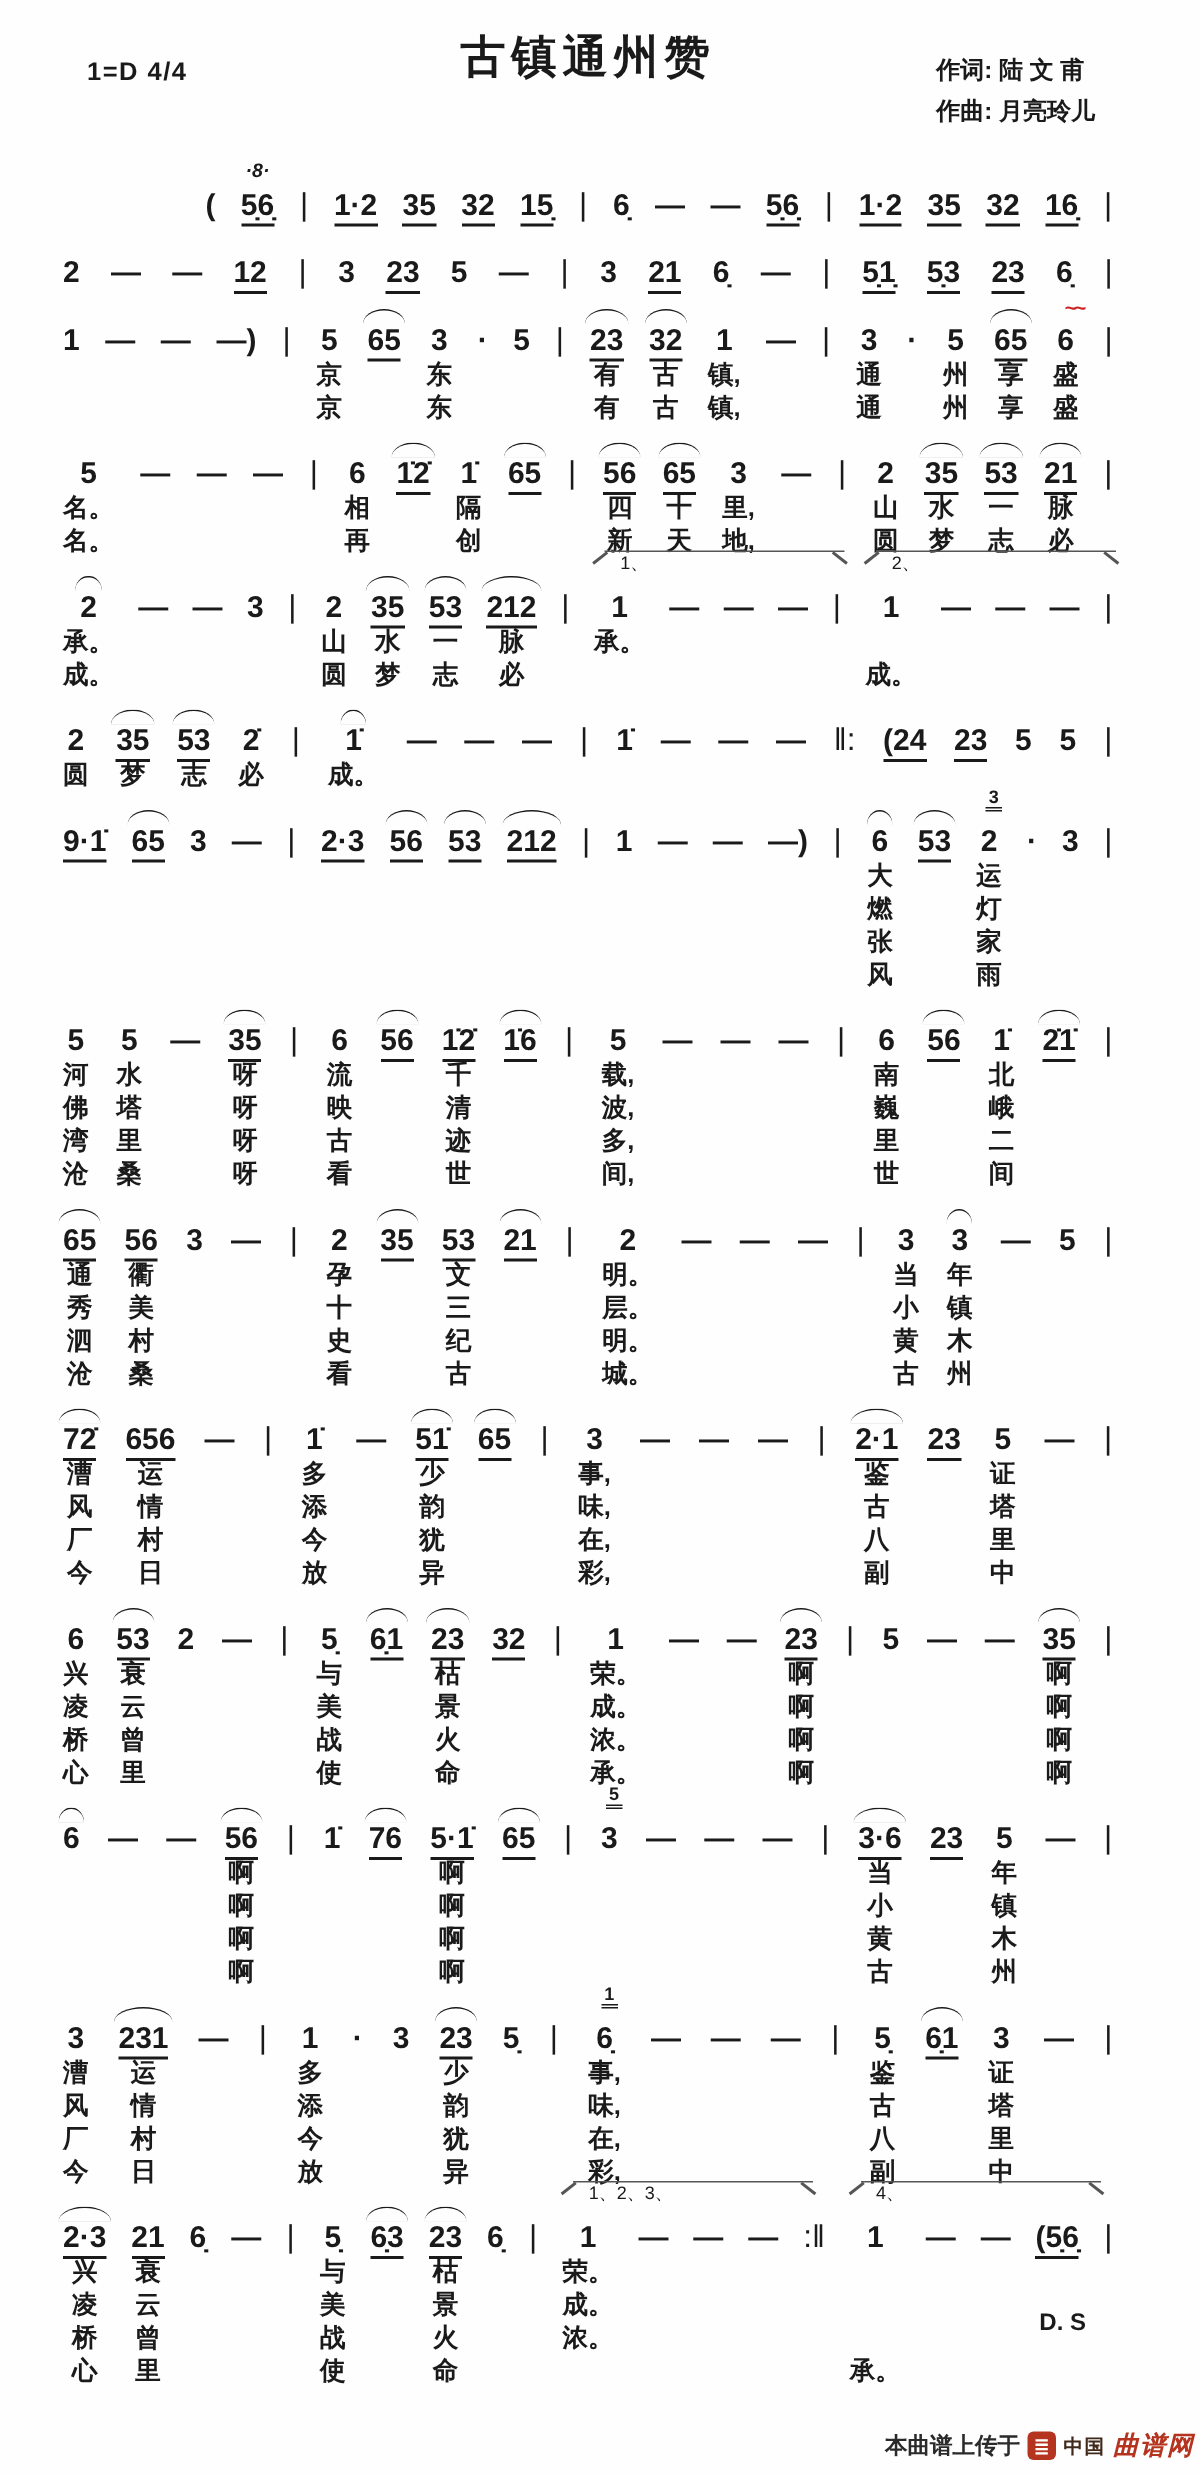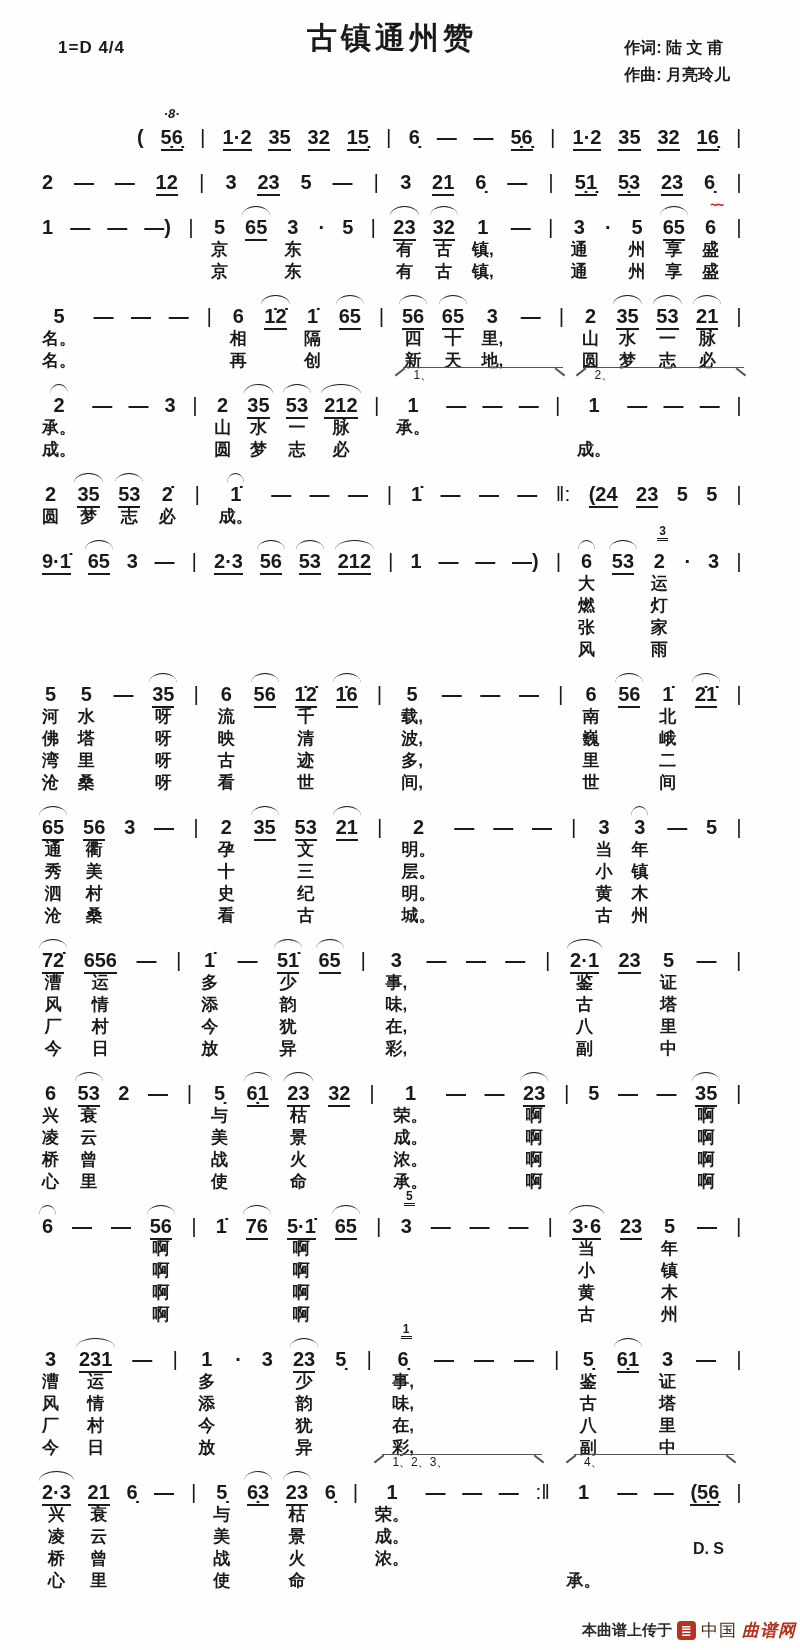--- a/index.html
+++ b/index.html
@@ -33,21 +33,21 @@
     padding:1px 0 0 10px;text-align:left;line-height:13px;white-space:nowrap;z-index:2;box-sizing:border-box;}
   .volta::before{content:"";position:absolute;left:-9px;top:3px;width:12px;height:1.6px;background:#555;transform:rotate(-38deg);}
   .volta::after{content:"";position:absolute;right:-3px;top:3px;width:12px;height:1.6px;background:#555;transform:rotate(38deg);}
   .lyric{font-size:17px;font-weight:bold;height:22px;line-height:22px;white-space:nowrap;min-height:22px;}
   
   .ds{position:absolute;right:76px;bottom:92px;font-size:16px;font-weight:bold;}
   .footer{position:absolute;right:4px;bottom:8px;display:flex;align-items:center;gap:5px;}
   .upload{font-size:15px;font-weight:bold;color:#2a2a2a;}
   .logo{width:19px;height:19px;background:var(--logo-red);border-radius:4px;color:#fff;font-size:13px;font-weight:bold;
     display:flex;align-items:center;justify-content:center;line-height:19px;}
-  .siteDark{color:var(--site-dark);font-size:17px;font-weight:normal;letter-spacing:1px;}
+  .siteDark{color:var(--site-dark);font-size:13px;font-weight:bold;letter-spacing:1px;}
   .siteRed{color:var(--logo-red);font-size:17px;font-weight:bold;letter-spacing:1px;font-style:italic;}
 </style>
 </head>
 <body>
 
 <div class="page">
   <div class="header">
     <div class="key">1=D 4/4</div>
     <div class="title">古镇通州赞</div>
     <div class="credits">

